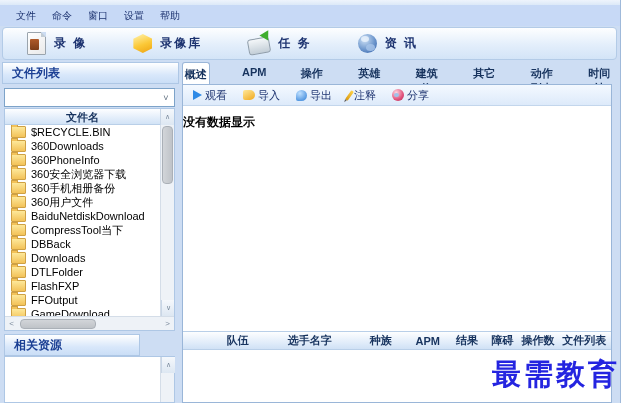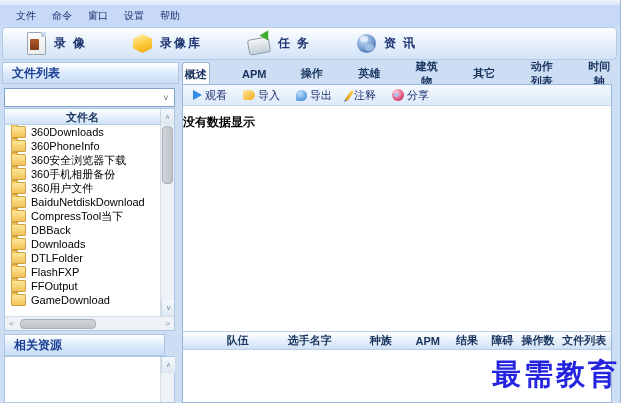--- a/index.html
+++ b/index.html
@@ -4,21 +4,21 @@
 <style>
   html,body{margin:0;padding:0;background:#ffffff;}
   body{width:630px;height:403px;position:relative;font-family:"Liberation Sans","DejaVu Sans",sans-serif;-webkit-font-smoothing:antialiased;}
   .window{position:absolute;left:0;top:0;width:620px;height:403px;background:#cdddf3;overflow:hidden;border-right:1px solid #9fb9da;}
   .titlebar{position:absolute;left:0;top:0;width:100%;height:5px;background:linear-gradient(#eef4fc,#dce9f8);}
   
   .menubar{position:absolute;left:0;top:5px;width:100%;height:21px;background:#c7d9f6;display:flex;align-items:center;padding-left:8px;box-sizing:border-box;}
   .menu-item{font-size:10px;color:#1d3370;padding:2px 8px;cursor:default;}
   
   .toolbar{position:absolute;left:2px;top:27px;width:615px;height:33px;background:linear-gradient(#fdfeff,#e3eefb 55%,#d3e4f7);border:1px solid #b3cbe7;border-radius:4px;box-sizing:border-box;display:flex;align-items:center;padding-left:14px;}
-  .tb-btn{display:flex;align-items:center;gap:8px;padding:2px 10px;margin-right:26px;border-radius:3px;font-family:Liberation Serif, serif;}
+  .tb-btn{display:flex;align-items:center;gap:8px;padding:2px 10px;margin-right:26px;border-radius:3px;}
   .tb-label{font-size:12px;font-weight:bold;color:#1d3370;letter-spacing:2px;}
   .icon-page{width:17px;height:21px;background:linear-gradient(145deg,#ffffff,#e9e9e9);border:1px solid #9aa4ad;border-radius:1px;position:relative;}
   .icon-page::before{content:"";position:absolute;left:2px;top:6px;width:9px;height:11px;background:linear-gradient(#b05a2a,#7c3c18);border-radius:1px;}
   .icon-page::after{content:"";position:absolute;right:-1px;top:-1px;border-style:solid;border-width:0 5px 5px 0;border-color:transparent #cdddf3 #c2cdd6 transparent;}
   .icon-cube{width:19px;height:19px;background:linear-gradient(160deg,#fff3ae 0%,#fbc837 55%,#eda312 100%);clip-path:polygon(50% 0,100% 25%,100% 75%,50% 100%,0 75%,0 25%);}
   .icon-drive{width:20px;height:14px;background:linear-gradient(#f4f7f9,#c3ced7);border:1px solid #8f9ca8;border-radius:3px;transform:rotate(-10deg);position:relative;margin-top:4px;}
   .icon-drive::after{content:"";position:absolute;right:-4px;top:-8px;width:0;height:0;border-left:5px solid transparent;border-right:5px solid transparent;border-bottom:9px solid #3fae2e;transform:rotate(40deg);}
   .icon-globe{width:19px;height:19px;border-radius:50%;background:radial-gradient(circle at 35% 30%,#cfe2f6,#6d96cc 55%,#2f5ea8);position:relative;overflow:hidden;}
   .icon-globe::before{content:"";position:absolute;left:3px;top:2px;width:8px;height:6px;background:#e8f1fb;border-radius:50%;opacity:.85;}
   .icon-globe::after{content:"";position:absolute;right:2px;bottom:2px;width:9px;height:7px;background:#a9c6ea;border-radius:50%;opacity:.8;}
@@ -38,26 +38,26 @@
   .file-item span{font-size:11px;color:#000;white-space:nowrap;}
   .folder-icon{width:13px;height:10px;background:linear-gradient(#fde89a,#f3c258);border:1px solid #cfa144;border-radius:1px;position:relative;flex:0 0 13px;}
   .folder-icon::before{content:"";position:absolute;left:-1px;top:-3px;width:5px;height:2px;background:#f3c258;border:1px solid #cfa144;border-bottom:none;border-radius:1px 1px 0 0;}
   .vscroll{width:13px;flex:0 0 13px;background:#eef2f7;border-left:1px solid #d4dde8;display:flex;flex-direction:column;}
   .vthumb{width:9px;margin:1px auto;height:56px;background:linear-gradient(90deg,#d2d5d9,#bfc3c8);border:1px solid #aab0b7;border-radius:4px;}
   .vfill{flex:1;}
   .hscroll{height:13px;flex:0 0 13px;background:#eef2f7;border-top:1px solid #d4dde8;display:flex;align-items:center;}
   .hthumb{height:8px;width:74px;margin-left:2px;background:linear-gradient(#d2d5d9,#bfc3c8);border:1px solid #aab0b7;border-radius:4px;}
   .hfill{flex:1;}
   .hsb-btn{width:13px;color:#7a8a9c;font-size:8px;text-align:center;}
-  .related-header{position:absolute;left:2px;top:272px;width:161px;}
+  .related-header{position:absolute;left:2px;top:272px;width:136px;}
   .related-box{position:absolute;left:2px;top:294px;width:171px;height:47px;background:#ffffff;border:1px solid #aec7e5;box-sizing:border-box;display:flex;}
   .related-empty{flex:1;}
   
   .right-panel{position:absolute;left:182px;top:62px;width:430px;height:341px;}
-  .tabstrip{height:22px;display:flex;align-items:center;gap:32px;}
+  .tabstrip{height:22px;display:flex;align-items:flex-start;gap:32px;}
   .tab{width:53px;text-align:center;font-size:11px;font-weight:bold;color:#17335e;padding:4px 0 3px 0;}
   .tab.active{background:#ffffff;border:1px solid #9ab6d8;border-bottom:none;border-radius:3px 3px 0 0;}
   .detail-body{position:absolute;left:0;top:22px;width:430px;height:319px;background:#ffffff;border:1px solid #9ab6d8;box-sizing:border-box;display:flex;flex-direction:column;}
   .actionbar{height:20px;flex:0 0 20px;background:linear-gradient(#f4f9ff,#ddeafa);border-bottom:1px solid #c3d6ec;display:flex;align-items:center;padding-left:4px;gap:4px;}
   .act-btn{display:flex;align-items:center;gap:3px;padding:1px 6px;}
   .act-label{font-size:11px;color:#1d3370;}
   .icon-play{width:0;height:0;border-top:5px solid transparent;border-bottom:5px solid transparent;border-left:9px solid #2e8ae6;}
   .icon-import{width:12px;height:10px;background:linear-gradient(150deg,#ffe89a,#f0a81c);border-radius:2px 5px 5px 2px;}
   .icon-export{width:11px;height:11px;background:radial-gradient(circle at 35% 30%,#bfe0ff,#2e7ed6);border-radius:50% 50% 50% 2px;}
   .icon-annotate{width:3px;height:11px;background:linear-gradient(#ffd24a,#d99a12);transform:rotate(35deg);border-radius:1px;position:relative;}
@@ -116,20 +116,24 @@
 
     <div class="list-box">
       <div class="col-header-row">
         <div class="col-header">文件名</div>
         <div class="sb-btn">∧</div>
       </div>
       <div class="list-body">
         <div class="file-items">
           <div class="file-item">
               <i class="folder-icon"></i>
+              <span>$RECYCLE.BIN</span>
+            </div>
+          <div class="file-item">
+              <i class="folder-icon"></i>
               <span>360Downloads</span>
             </div>
           <div class="file-item">
               <i class="folder-icon"></i>
               <span>360PhoneInfo</span>
             </div>
           <div class="file-item">
               <i class="folder-icon"></i>
               <span>360安全浏览器下载</span>
             </div>

